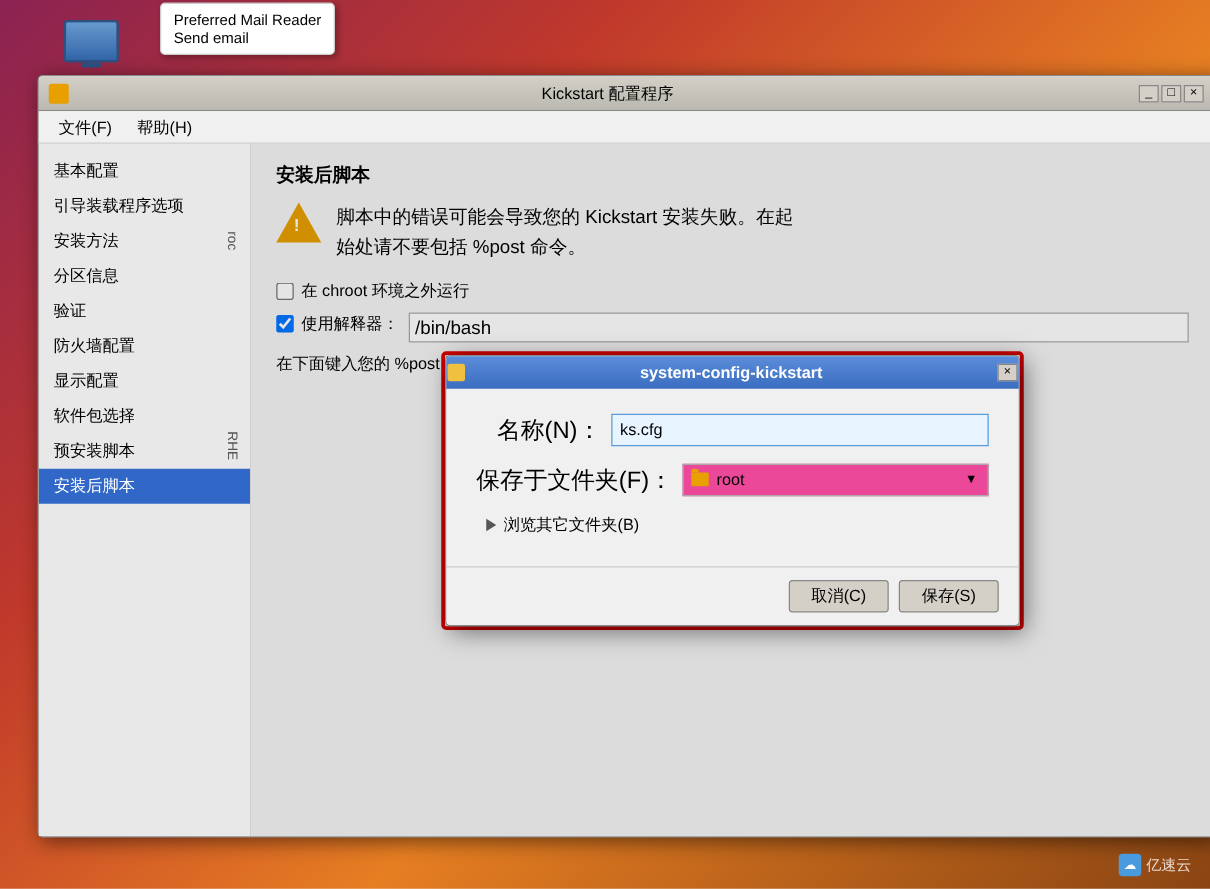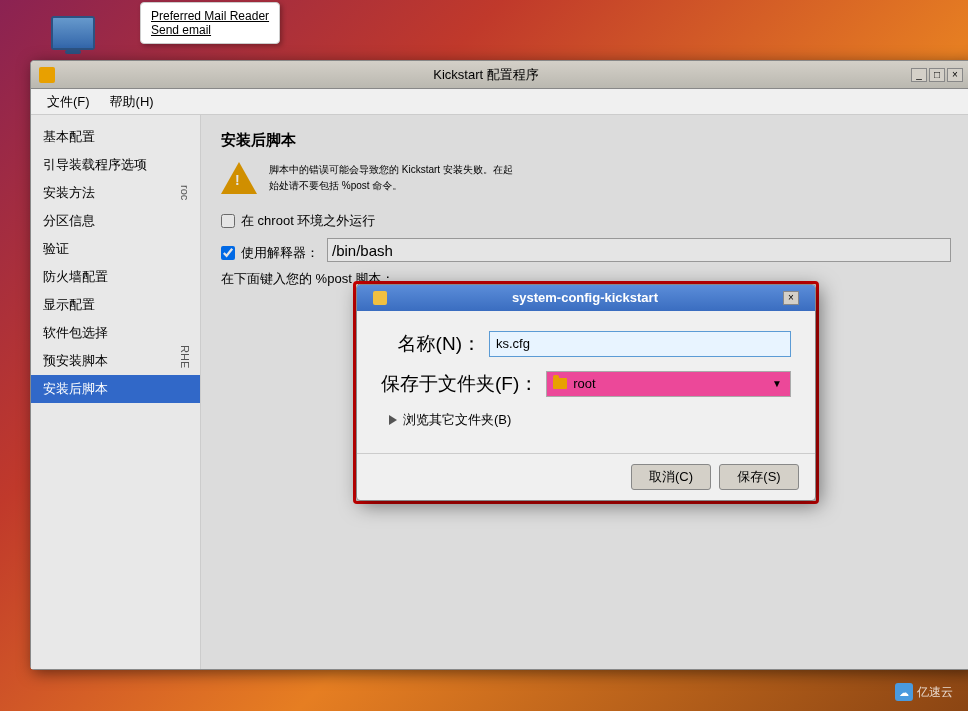--- a/index.html
+++ b/index.html
@@ -10,30 +10,29 @@
       font-family: 'SimSun', 'Microsoft YaHei', sans-serif;
       font-size: 13px;
       background: linear-gradient(135deg, #8B2252 0%, #C0392B 30%, #E67E22 60%, #8B4513 100%);
       position: relative;
     }
 
     
     .tooltip-bubble {
       position: absolute;
       top: 2px;
-      left: 140px;
+      left: 128px;
       background: white;
       border: 1px solid #ccc;
       border-radius: 4px;
       padding: 6px 10px;
       font-size: 12px;
       z-index: 1000;
       white-space: nowrap;
       box-shadow: 2px 2px 5px rgba(0,0,0,0.3);
-      text-decoration: underline;
     }
 
     
     .desktop-icon {
       position: absolute;
       top: 8px;
       left: 45px;
       width: 56px;
       height: 50px;
       display: flex;
@@ -226,28 +225,28 @@
     }
     .warning-exclaim {
       position: absolute;
       top: 10px;
       left: 14px;
       font-size: 14px;
       font-weight: bold;
       color: white;
     }
     .warning-text {
-      font-size: 10px;
+      font-size: 15px;
       line-height: 1.6;
       color: #000;
     }
 
     .form-row {
       display: flex;
-      align-items: flex-end;
+      align-items: flex-start;
       margin-bottom: 8px;
       gap: 8px;
     }
     .checkbox-label {
       display: flex;
       align-items: center;
       gap: 6px;
       font-size: 13px;
     }
     input[type="checkbox"] {
@@ -304,21 +303,21 @@
       border-radius: 4px;
       box-shadow: 4px 4px 20px rgba(0,0,0,0.5);
     }
 
     .dialog-title-bar {
       background: linear-gradient(180deg, #5b8dd9 0%, #3a6dc0 100%);
       height: 26px;
       display: flex;
       align-items: center;
       justify-content: space-between;
-      padding: 0 16px;
+      padding: 0 1px;
       border-radius: 3px 3px 0 0;
     }
     .dialog-title-icon {
       width: 14px;
       height: 14px;
       background: #f0c040;
       border-radius: 2px;
     }
     .dialog-title-text {
       flex: 1;

